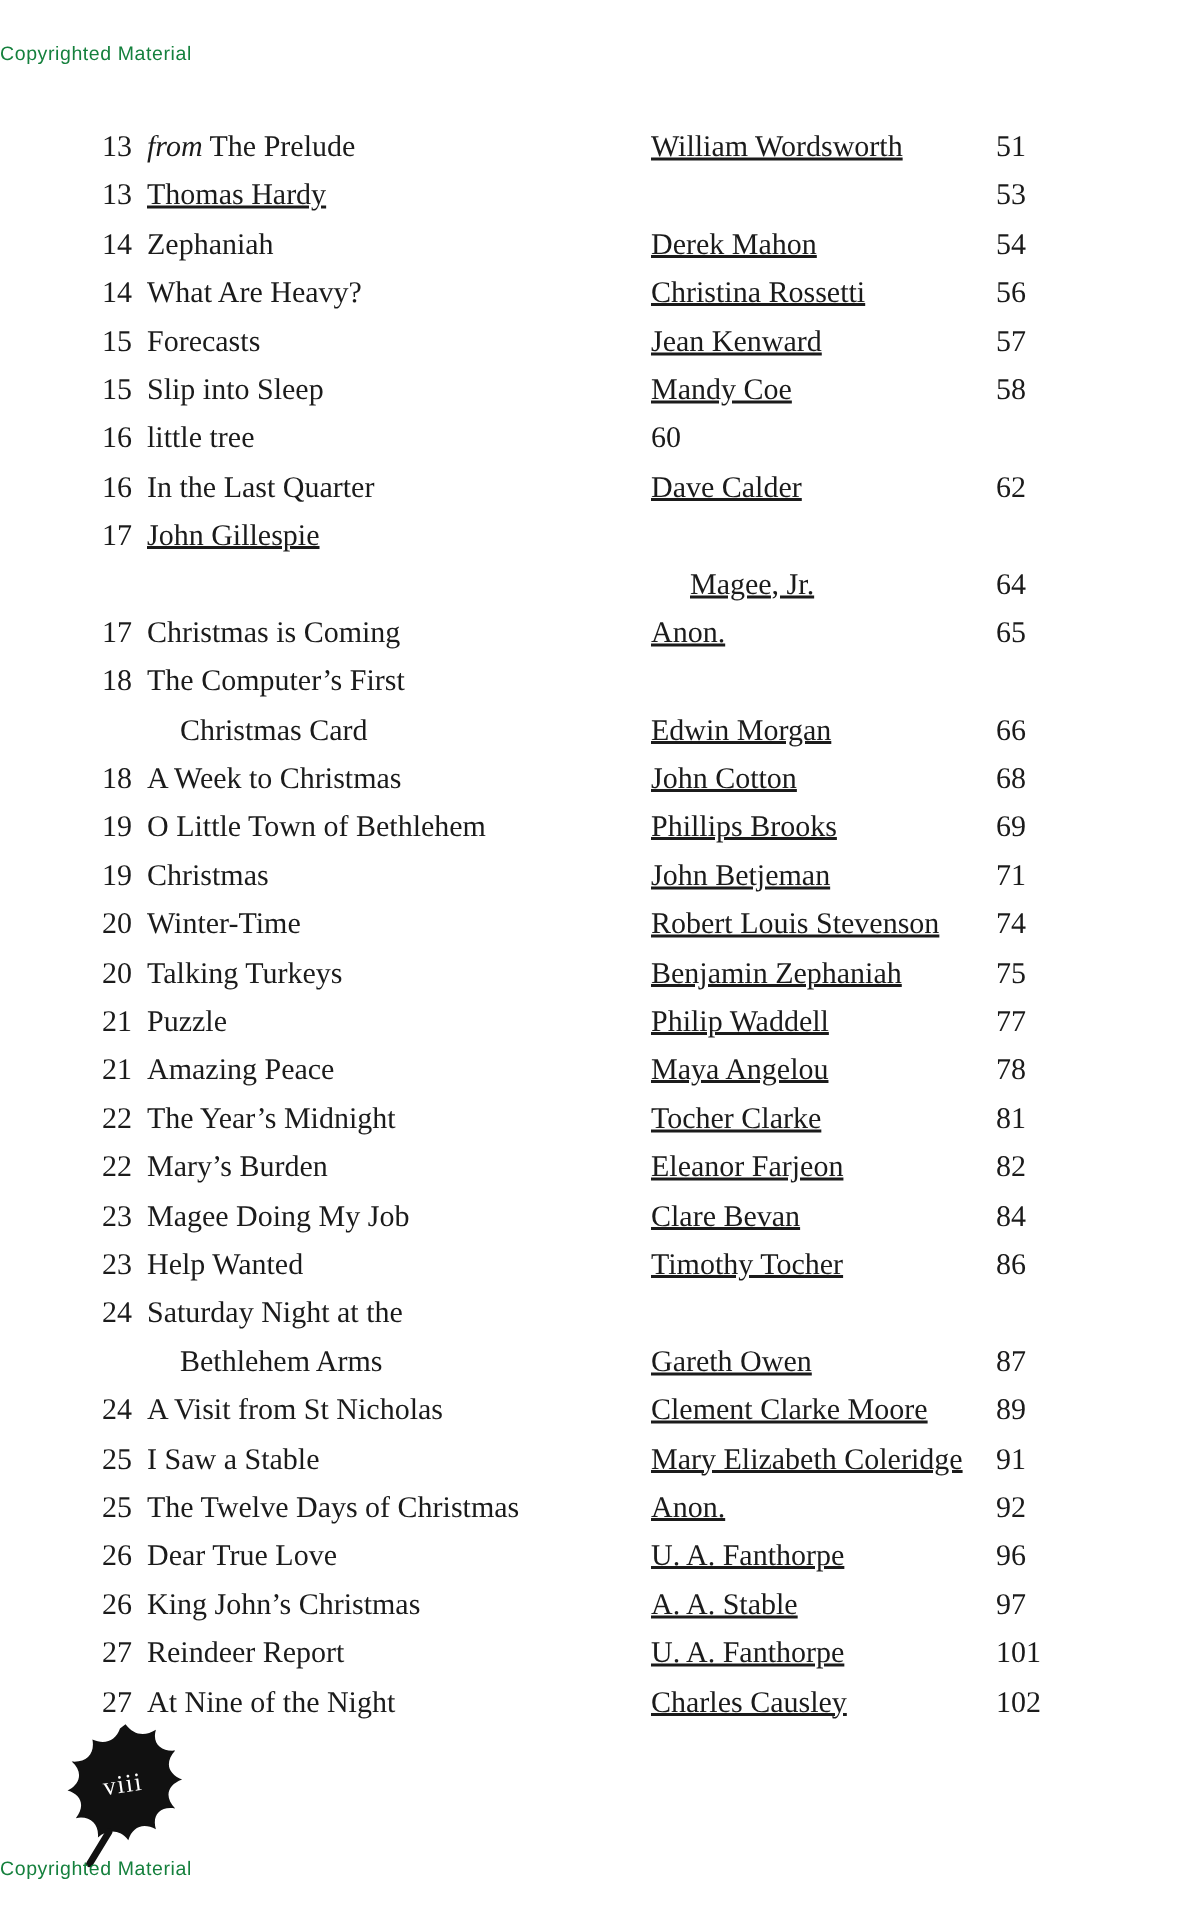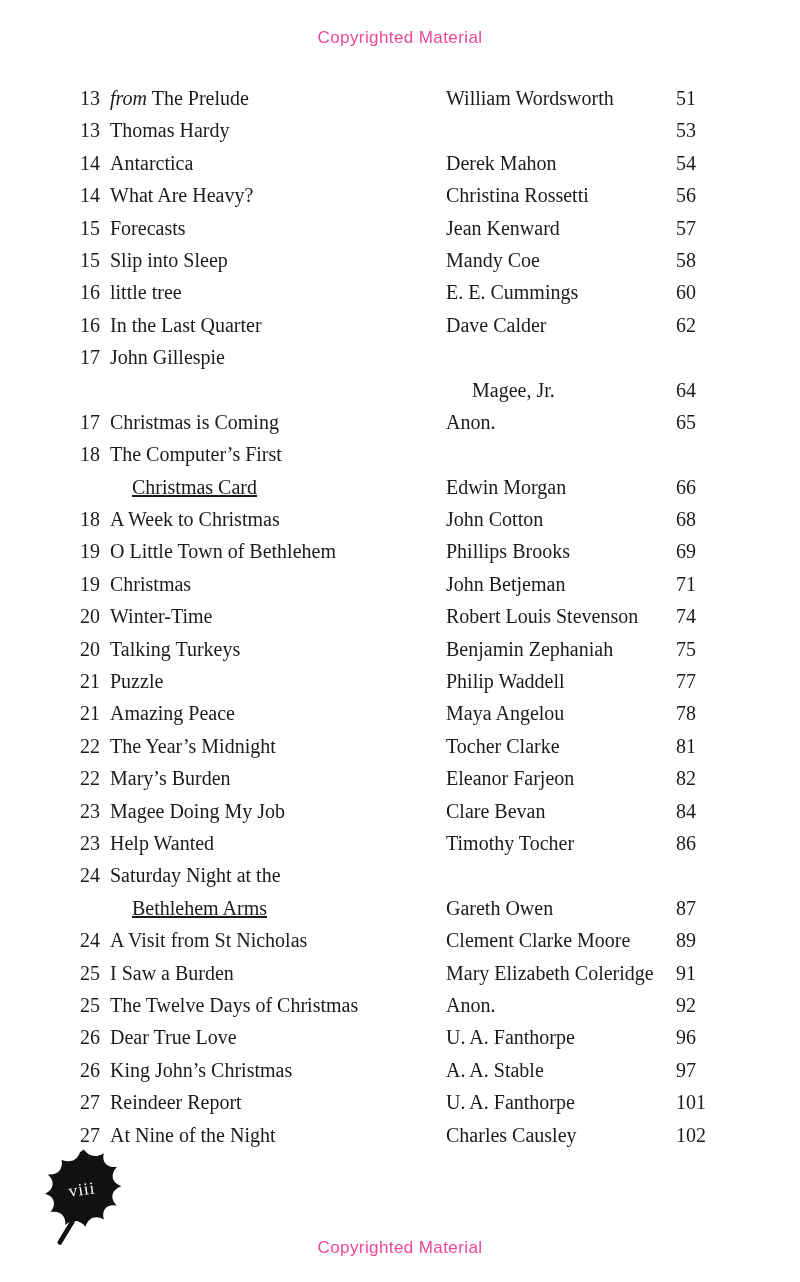--- a/index.html
+++ b/index.html
@@ -9,46 +9,45 @@
     height: 1282px;
     background: #ffffff;
     color: #1b1b1b;
     font-family: "Liberation Serif", "DejaVu Serif", serif;
     overflow: hidden;
   }
   .copyright {
     position: absolute;
     left: 0;
     width: 100%;
-    text-align: center;
     font-family: "Liberation Sans", "DejaVu Sans", sans-serif;
-    font-size: 17px;
+    font-size: 13px;
     letter-spacing: 0.4px;
-    color: #ec4899;
+    color: #15803d;
   }
   .copyright.top { top: 28px; }
   .copyright.bottom { top: 1238px; }
   .toc {
     position: absolute;
-    left: 80px;
+    left: 68px;
     top: 82px;
     width: 652px;
     font-size: 20px;
   }
   .toc-line {
     display: flex;
     height: 32.4px;
     line-height: 32.4px;
     white-space: nowrap;
   }
   .col-num   { flex: none; width: 30px; }
   .col-title { flex: none; width: 336px; }
-  .col-title.indent { padding-left: 22px; width: 314px; text-decoration: underline; }
+  .col-title.indent { padding-left: 22px; width: 314px; }
   .col-title i { }
-  .col-author { flex: 1; min-width: 0; }
+  .col-author { flex: 1; min-width: 0; text-decoration: underline; }
   .col-author.indent { padding-left: 26px; }
   .col-page  { flex: none; width: 56px; text-align: left; }
   .leaf {
     position: absolute;
     left: 34px;
     top: 1146px;
     width: 92px;
     height: 100px;
   }
   .leaf svg { position: absolute; left: 0; top: 0; }
@@ -77,21 +76,21 @@
         <span class="col-author">William Wordsworth</span>
         <span class="col-page">51</span>
       </div>
       <div class="toc-line">
         <span class="col-num">13</span>
         <span class="col-author">Thomas Hardy</span>
         <span class="col-page">53</span>
       </div>
       <div class="toc-line">
         <span class="col-num">14</span>
-        <span class="col-title">Antarctica</span>
+        <span class="col-title">Zephaniah</span>
         <span class="col-author">Derek Mahon</span>
         <span class="col-page">54</span>
       </div>
       <div class="toc-line">
         <span class="col-num">14</span>
         <span class="col-title">What Are Heavy?</span>
         <span class="col-author">Christina Rossetti</span>
         <span class="col-page">56</span>
       </div>
       <div class="toc-line">
@@ -102,21 +101,20 @@
       </div>
       <div class="toc-line">
         <span class="col-num">15</span>
         <span class="col-title">Slip into Sleep</span>
         <span class="col-author">Mandy Coe</span>
         <span class="col-page">58</span>
       </div>
       <div class="toc-line">
         <span class="col-num">16</span>
         <span class="col-title">little tree</span>
-        <span class="col-author">E. E. Cummings</span>
         <span class="col-page">60</span>
       </div>
       <div class="toc-line">
         <span class="col-num">16</span>
         <span class="col-title">In the Last Quarter</span>
         <span class="col-author">Dave Calder</span>
         <span class="col-page">62</span>
       </div>
       <div class="toc-line">
         <span class="col-num">17</span>
@@ -226,21 +224,21 @@
         <span class="col-page">87</span>
       </div>
       <div class="toc-line">
         <span class="col-num">24</span>
         <span class="col-title">A Visit from St Nicholas</span>
         <span class="col-author">Clement Clarke Moore</span>
         <span class="col-page">89</span>
       </div>
       <div class="toc-line">
         <span class="col-num">25</span>
-        <span class="col-title">I Saw a Burden</span>
+        <span class="col-title">I Saw a Stable</span>
         <span class="col-author">Mary Elizabeth Coleridge</span>
         <span class="col-page">91</span>
       </div>
       <div class="toc-line">
         <span class="col-num">25</span>
         <span class="col-title">The Twelve Days of Christmas</span>
         <span class="col-author">Anon.</span>
         <span class="col-page">92</span>
       </div>
       <div class="toc-line">

